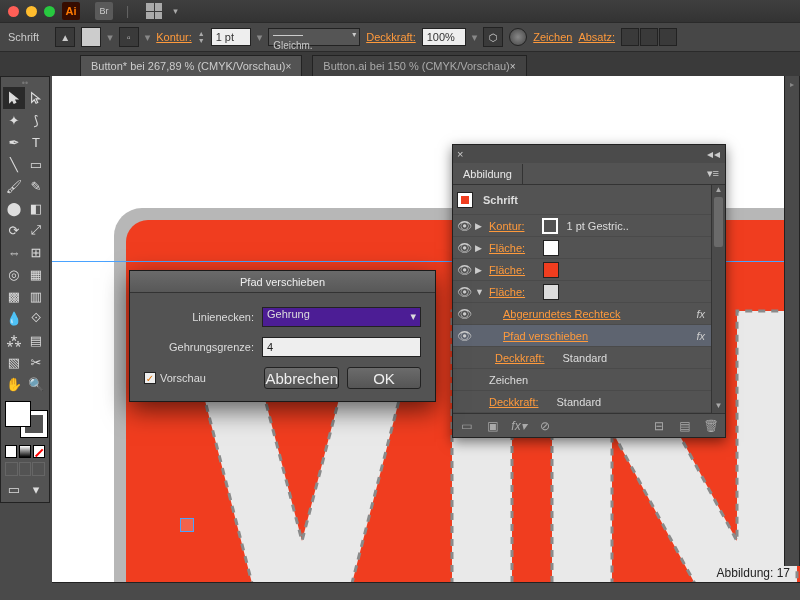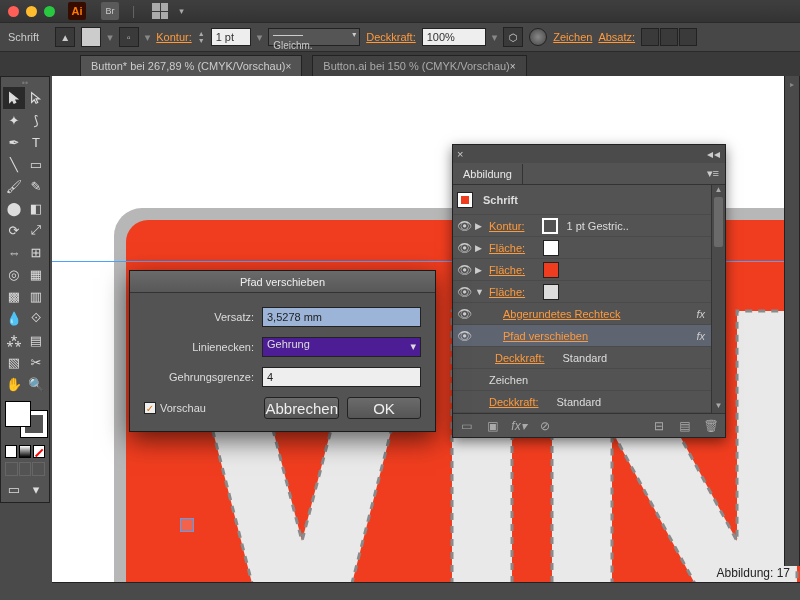--- a/index.html
+++ b/index.html
@@ -4,21 +4,21 @@
 <style>
 * { margin: 0; padding: 0; box-sizing: border-box; font-family: "Lucida Grande", Arial, sans-serif; -webkit-font-smoothing: antialiased; }
 body { background: #4a4a4a; overflow: hidden; width: 800px; height: 600px; position: relative; }
 
 
 .titlebar { height: 22px; background: linear-gradient(#3f3f3f,#333); display: flex; align-items: center; padding: 0 8px; gap: 7px; }
 .tl-dot { width: 11px; height: 11px; border-radius: 50%; }
 .tl-close { background: #ff5f57; }
 .tl-min { background: #ffbd2e; }
 .tl-max { background: #28c940; }
-.tl-ai { margin-left: 6px; width: 18px; height: 18px; background:#360c00; color:#ff7a00; font-weight:bold; font-size:11px; display:flex; align-items:center; justify-content:center; border-radius:2px;}
+.tl-ai { margin-left: 0; width: 18px; height: 18px; background:#360c00; color:#ff7a00; font-weight:bold; font-size:11px; display:flex; align-items:center; justify-content:center; border-radius:2px;}
 .tl-br { margin-left:8px; width:18px; height:18px; background:#5a5a5a; color:#ccc; font-size:9px; display:flex;align-items:center;justify-content:center; border-radius:2px;}
 .tl-sep { margin-left:6px; color:#666; font-size:12px;}
 .tl-grid { margin-left:10px; width:16px; height:16px; display:grid; grid-template-columns:1fr 1fr; grid-template-rows:1fr 1fr; gap:1px;}
 .tl-grid div{ background:#aaa;}
 .tl-tri { margin-left:4px; font-size:9px; color:#aaa;}
 
 
 .optbar { height: 30px; background:#474747; border-top:1px solid #2a2a2a; border-bottom:1px solid #2a2a2a; display:flex; align-items:center; padding: 0 8px; font-size:11px; color:#ccc; gap:6px;}
 .optbar .lbl-schrift { color:#ccc; margin-right: 10px;}
 .opt-icon { width: 20px; height:20px; background:#3a3a3a; border:1px solid #222; display:flex; align-items:center; justify-content:center; font-size:10px; color:#ccc;}
@@ -142,21 +142,21 @@
   <span style="color:#888">▾</span>
   <span class="opt-link">Kontur:</span>
   <div style="display:flex;flex-direction:column;font-size:7px;color:#aaa;line-height:7px;">
       <span>▲</span>
       <span>▼</span>
     </div>
   <input class="opt-input" style="width: 40px;" value="1 pt">
   <span style="color:#888">▾</span>
   <div class="opt-sel" style="width:92px"><span style="border-top:1px solid #ccc;display:inline-block;width:30px;vertical-align:middle;margin-right:4px"></span><span>Gleichm.</span></div>
   <span class="opt-link">Deckkraft:</span>
-  <input class="opt-input" style="width: 64px;" value="100%">
+  <input class="opt-input" style="width: 44px;" value="100%">
   <span style="color:#888">▾</span>
   <div class="opt-icon">⬡</div>
   <div class="opt-globe"></div>
   <span class="opt-link">Zeichen</span>
   <span class="opt-link">Absatz:</span>
   <div class="opt-align">
       <div></div>
       <div></div>
       <div></div>
     </div>
@@ -373,24 +373,20 @@
     <span class="ic">⊟</span>
     <span class="ic">▤</span>
     <span class="ic">🗑</span>
   </div>
 </div>
 
 <div class="dialog">
   <div class="titlebar2">Pfad verschieben</div>
   <div class="content">
     <div class="dlg-row">
-      <label>Versatz:</label>
-      <input class="dlg-input hl" value="3,5278 mm" style="">
-    </div>
-    <div class="dlg-row">
       <label>Linienecken:</label>
       <div class="dlg-sel"><span>Gehrung</span></div>
     </div>
     <div class="dlg-row">
       <label>Gehrungsgrenze:</label>
       <input class="dlg-input" value="4" style="">
     </div>
     <div class="dlg-btns">
       <div class="chk">
         <div class="box">✓</div>

